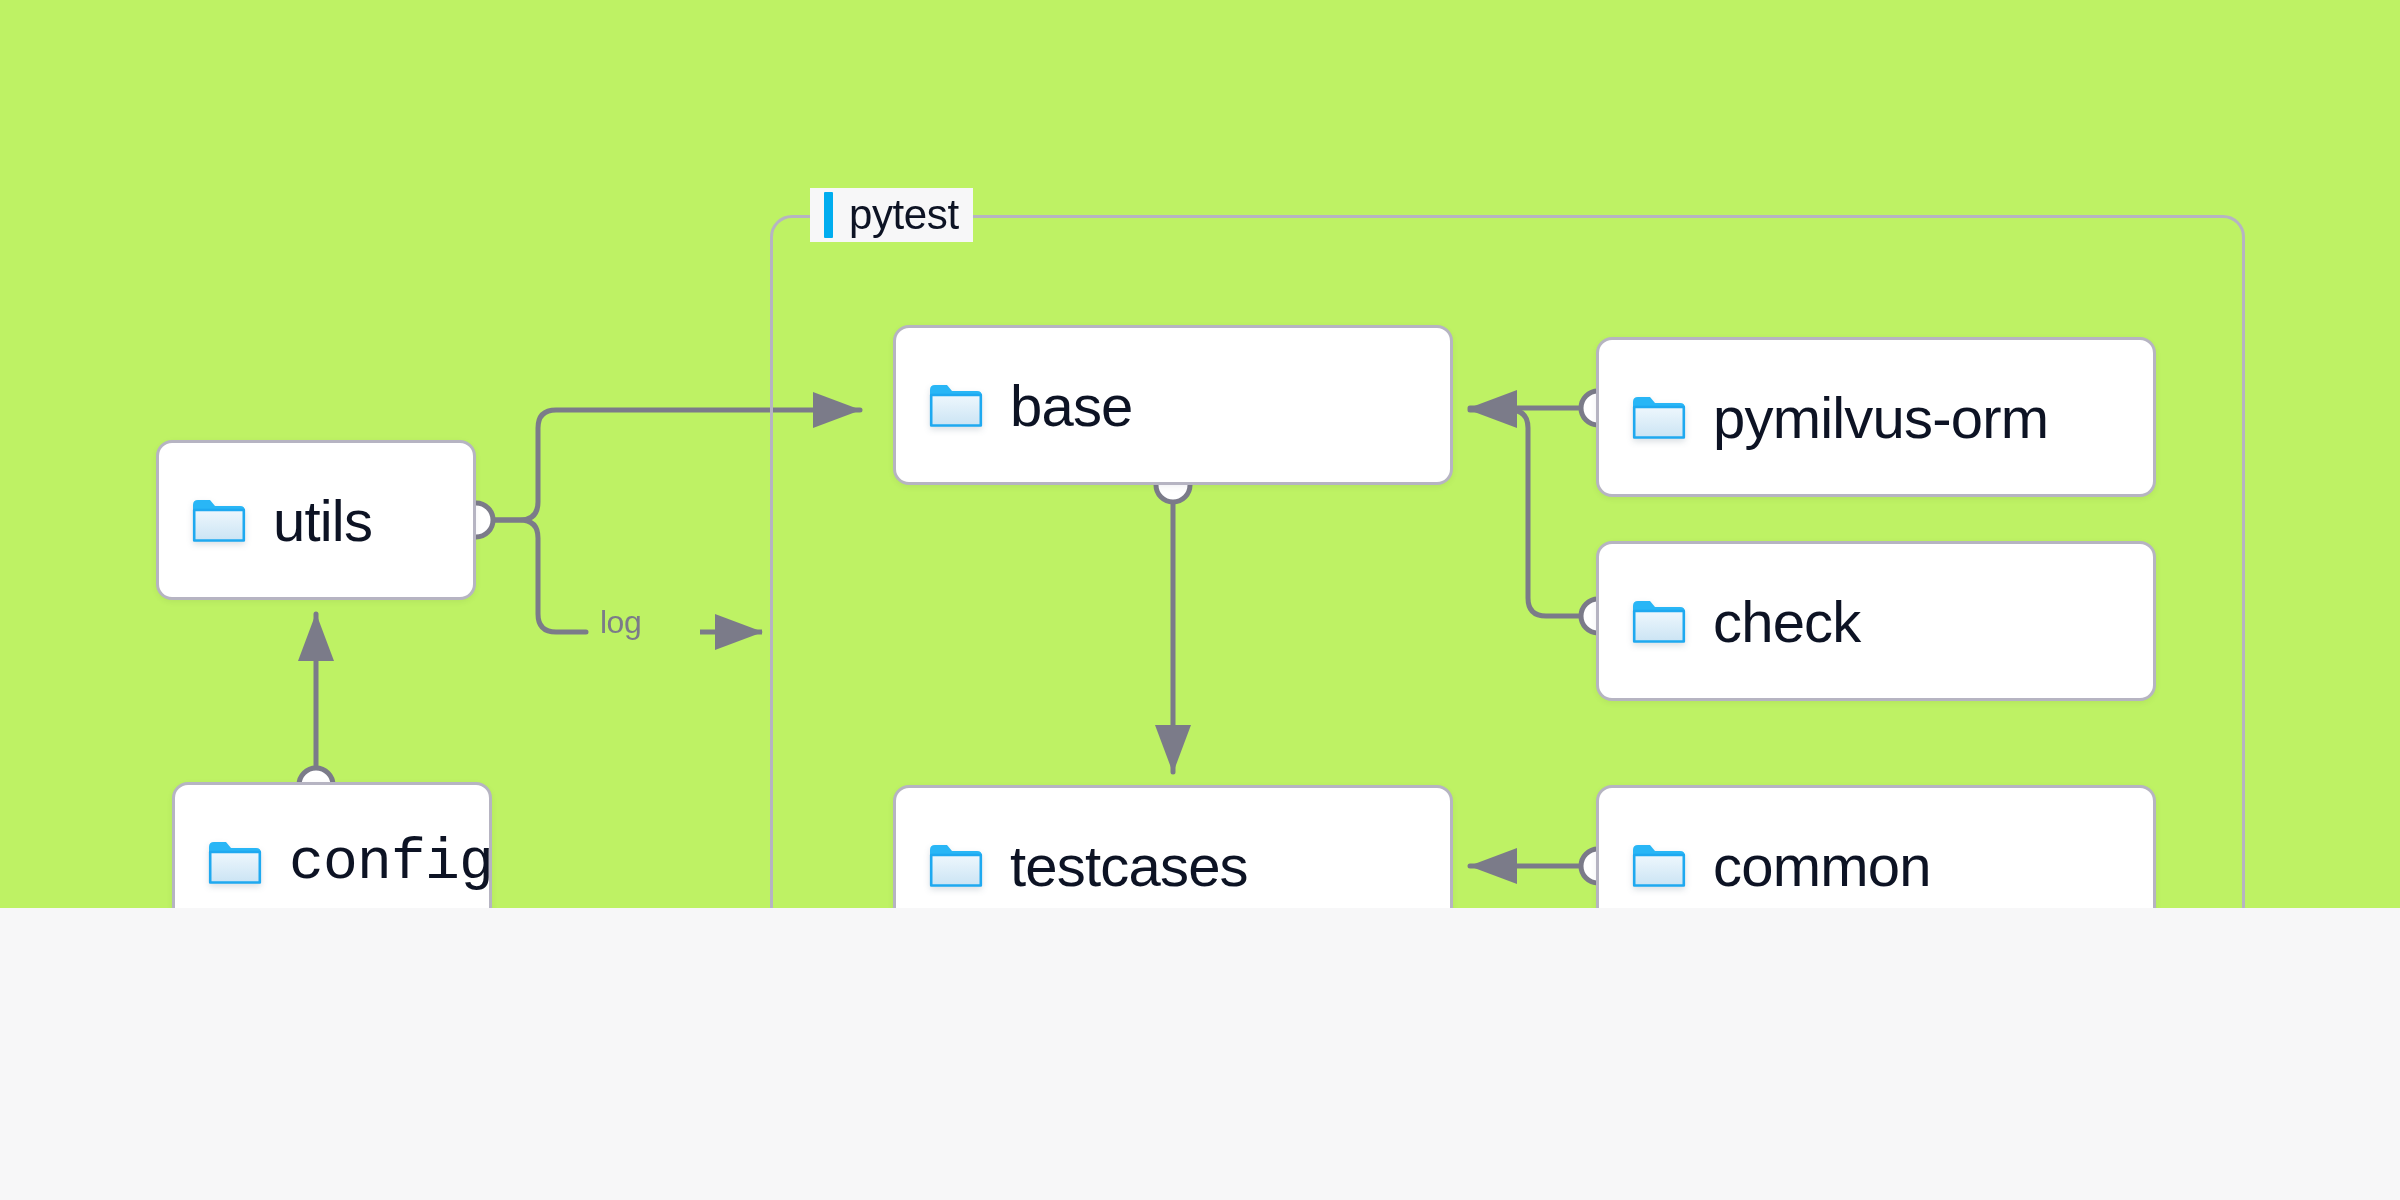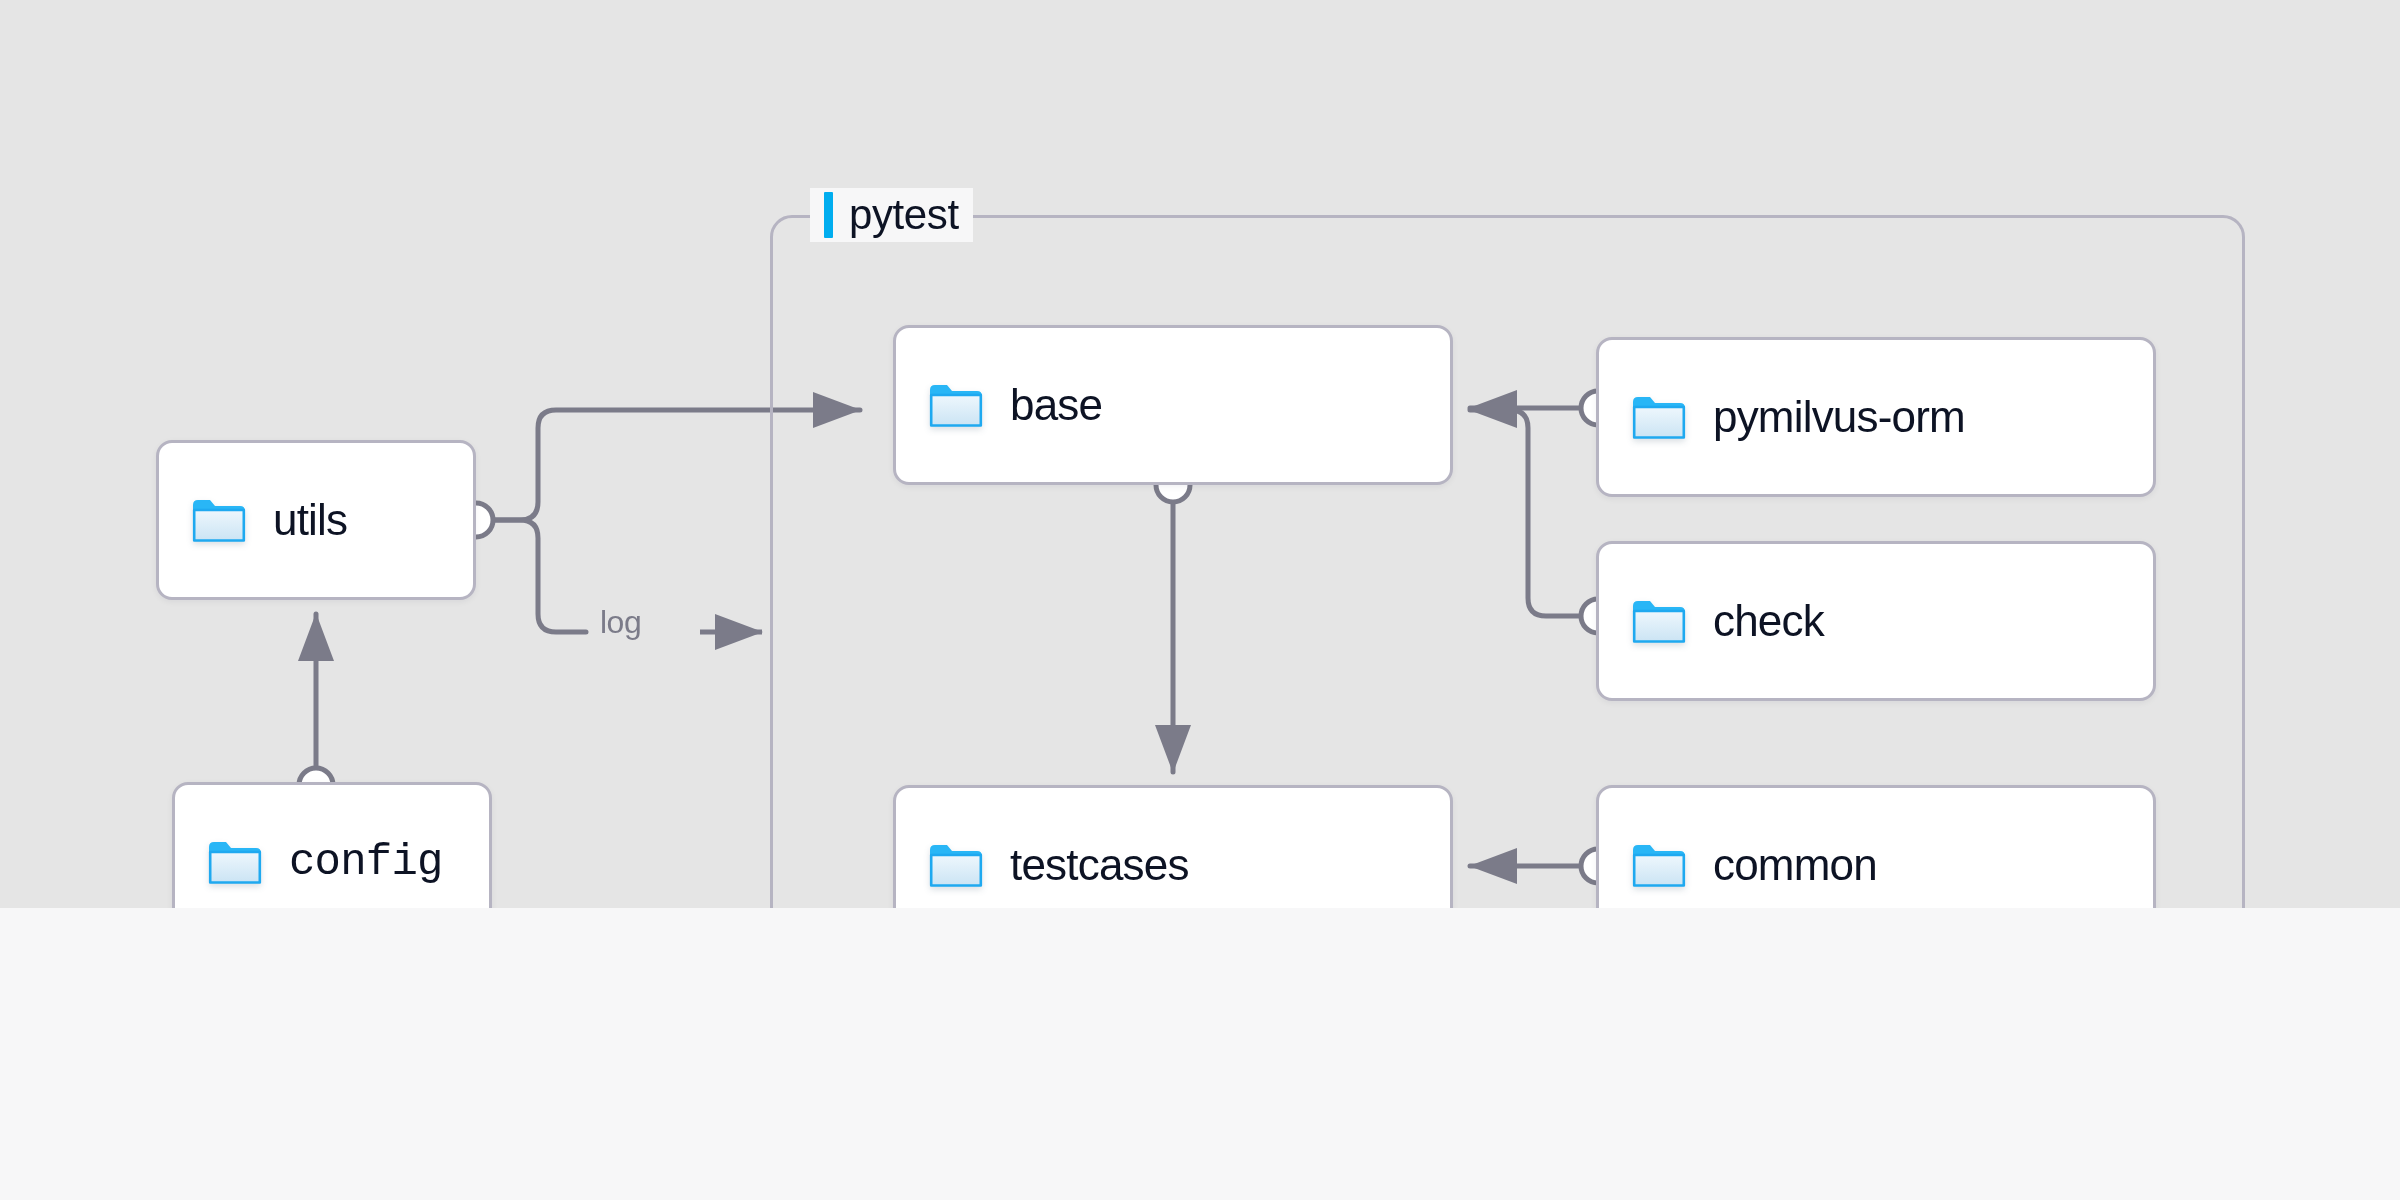--- a/index.html
+++ b/index.html
@@ -9,21 +9,21 @@
     background: #f7f7f8;
   }
   body {
     font-family: "Liberation Sans", sans-serif;
     -webkit-font-smoothing: antialiased;
   }
   #stage {
     position: relative;
     width: 2400px;
     height: 908px;
-    background: #e5e5e5;
+    background: #bef264;
     overflow: hidden;
   }
   #edge-layer {
     position: absolute;
     left: 0;
     top: 0;
     width: 2400px;
     height: 1200px;
     pointer-events: none;
   }
@@ -65,21 +65,21 @@
     background: #ffffff;
     border: 3px solid #b6b4c2;
     border-radius: 16px;
     display: flex;
     align-items: center;
     box-shadow: 0 2px 6px rgba(20,20,43,0.06);
     padding-left: 32px;
     gap: 26px;
   }
   .node .label {
-    font-size: 44px;
+    font-size: 58px;
     color: #0d1324;
     letter-spacing: -0.8px;
     white-space: nowrap;
   }
   
   .folder-icon {
     flex: 0 0 auto;
     width: 56px;
     height: 48px;
     display: block;

